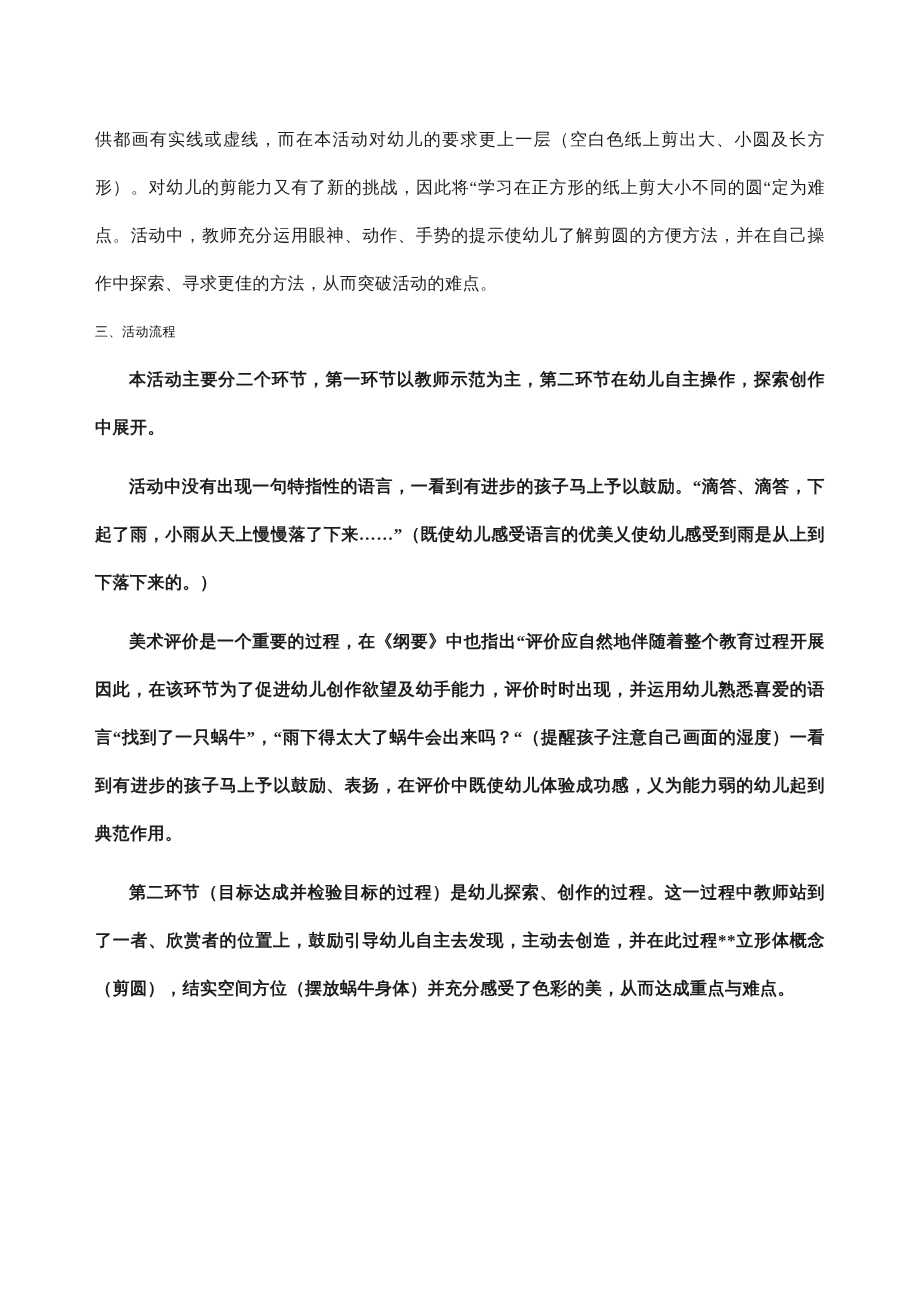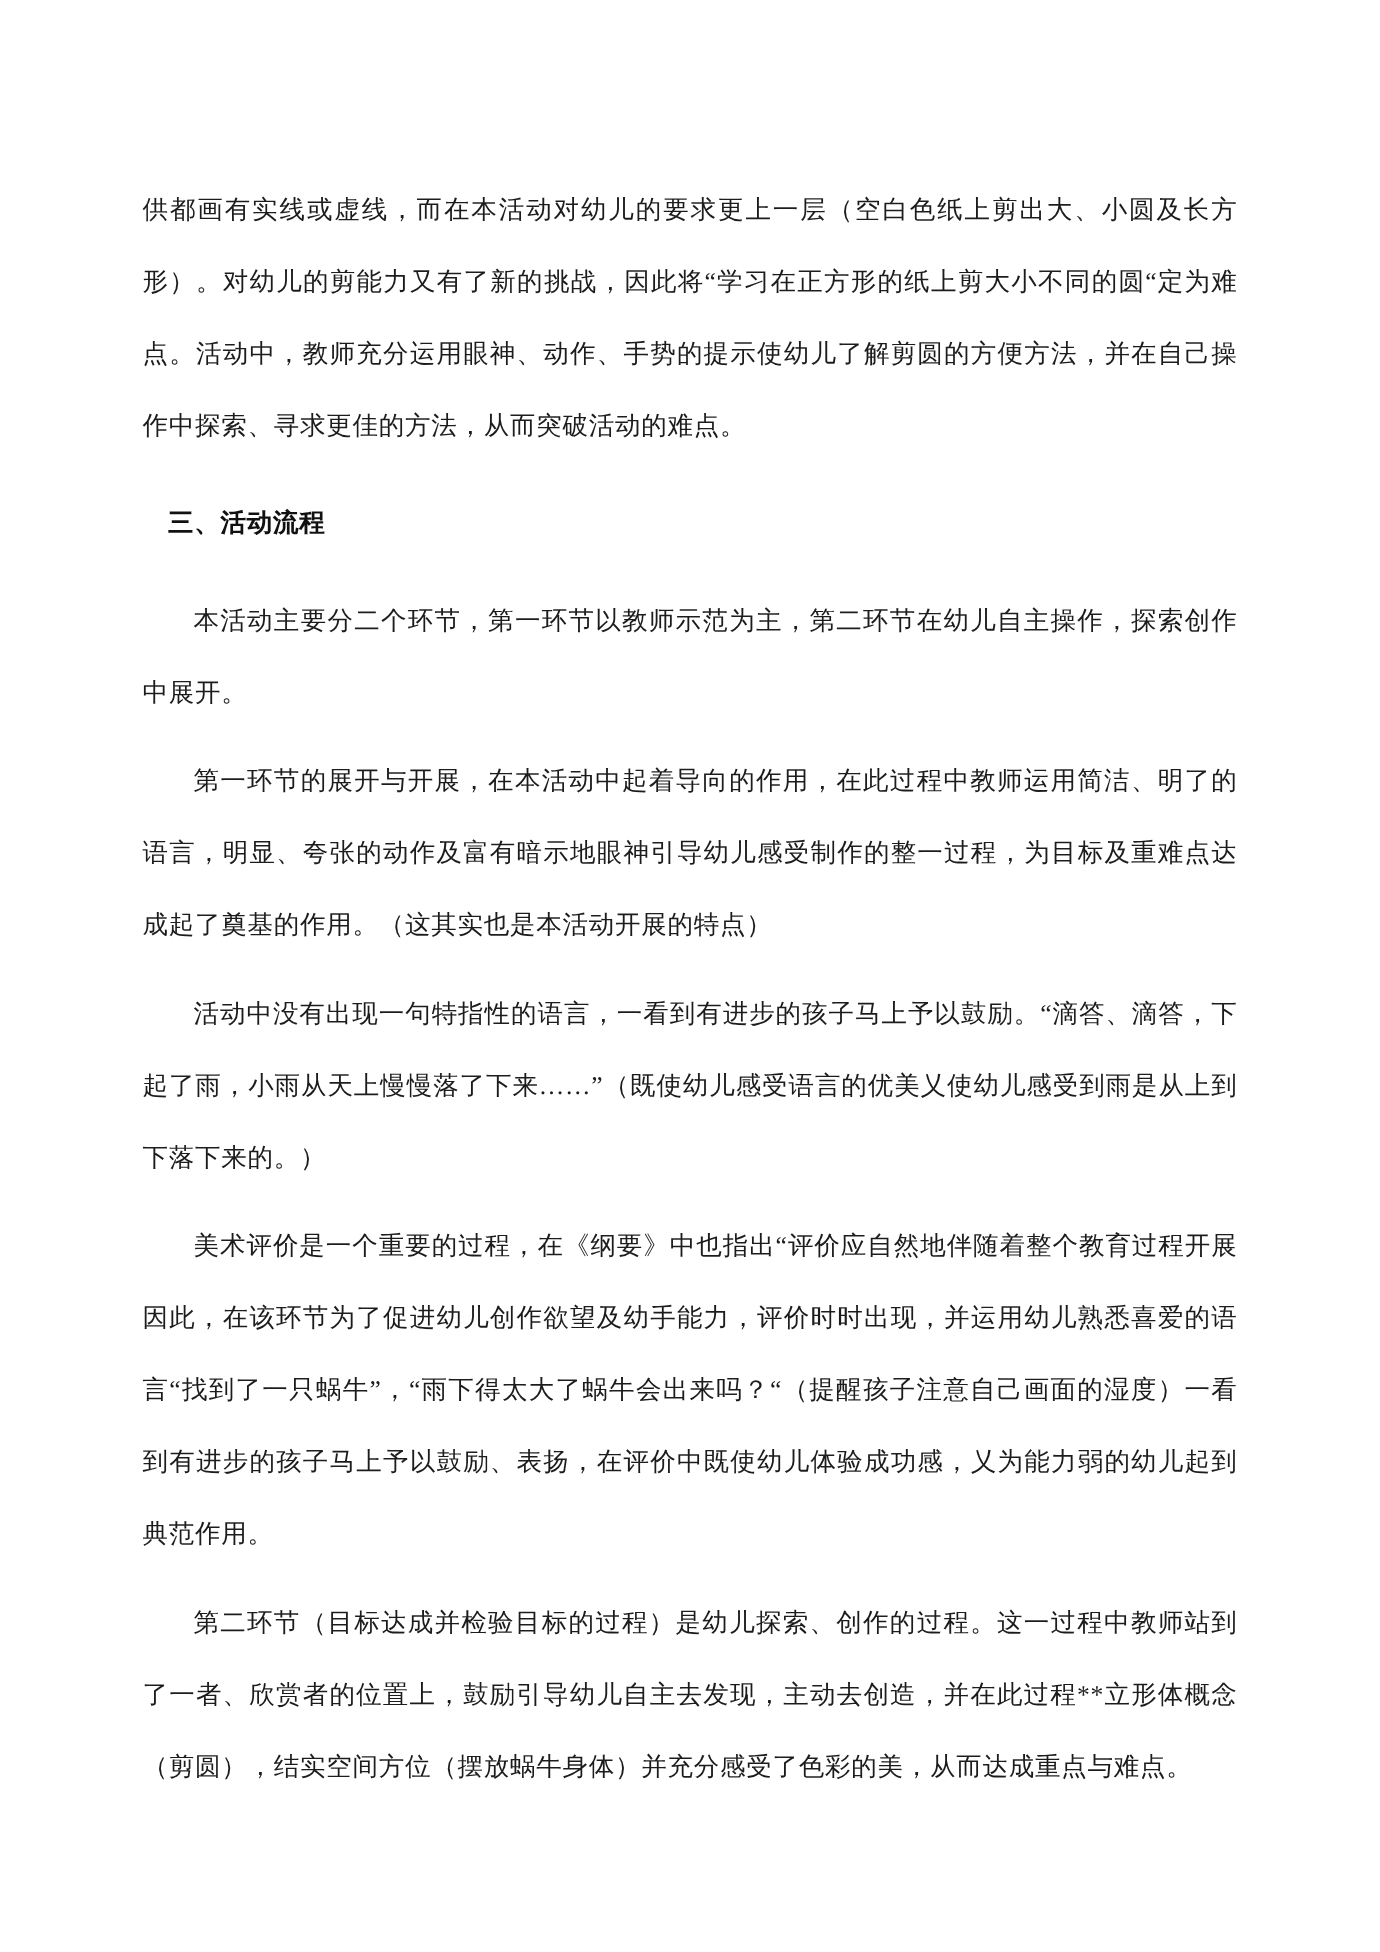--- a/index.html
+++ b/index.html
@@ -26,42 +26,42 @@
     color: #1c1c1c;
     text-align: justify;
     margin: 0 0 11px 0;
     letter-spacing: 0.5px;
   }
   .para.no-gap {
     margin-bottom: 0;
   }
   .para.indent {
     text-indent: 2em;
+    font-weight: bold;
   }
   .heading {
-    font-size: 17px;
+    font-size: 13px;
     line-height: 48px;
-    font-weight: 700;
+    font-weight: 400;
     color: #111111;
-    margin: 17px;
+    margin: 0;
     letter-spacing: 0.5px;
   }
 </style>
 </head>
 <body>
 
 <div class="page">
 
   <p class="para no-gap">供都画有实线或虚线，而在本活动对幼儿的要求更上一层（空白色纸上剪出大、小圆及长方形）。对幼儿的剪能力又有了新的挑战，因此将“学习在正方形的纸上剪大小不同的圆“定为难点。活动中，教师充分运用眼神、动作、手势的提示使幼儿了解剪圆的方便方法，并在自己操作中探索、寻求更佳的方法，从而突破活动的难点。</p>
 
   <h2 class="heading">三、活动流程</h2>
 
   <p class="para indent">本活动主要分二个环节，第一环节以教师示范为主，第二环节在幼儿自主操作，探索创作中展开。</p>
 
-  <p class="para indent">第一环节的展开与开展，在本活动中起着导向的作用，在此过程中教师运用简洁、明了的语言，明显、夸张的动作及富有暗示地眼神引导幼儿感受制作的整一过程，为目标及重难点达成起了奠基的作用。（这其实也是本活动开展的特点）</p>
 
   <p class="para indent">活动中没有出现一句特指性的语言，一看到有进步的孩子马上予以鼓励。“滴答、滴答，下起了雨，小雨从天上慢慢落了下来……”（既使幼儿感受语言的优美乂使幼儿感受到雨是从上到下落下来的。）</p>
 
   <p class="para indent">美术评价是一个重要的过程，在《纲要》中也指出“评价应自然地伴随着整个教育过程开展因此，在该环节为了促进幼儿创作欲望及幼手能力，评价时时出现，并运用幼儿熟悉喜爱的语言“找到了一只蜗牛”，“雨下得太大了蜗牛会出来吗？“（提醒孩子注意自己画面的湿度）一看到有进步的孩子马上予以鼓励、表扬，在评价中既使幼儿体验成功感，乂为能力弱的幼儿起到典范作用。</p>
 
   <p class="para indent">第二环节（目标达成并检验目标的过程）是幼儿探索、创作的过程。这一过程中教师站到了一者、欣赏者的位置上，鼓励引导幼儿自主去发现，主动去创造，并在此过程**立形体概念（剪圆），结实空间方位（摆放蜗牛身体）并充分感受了色彩的美，从而达成重点与难点。</p>
 
 </div>
 
 </body></html>

